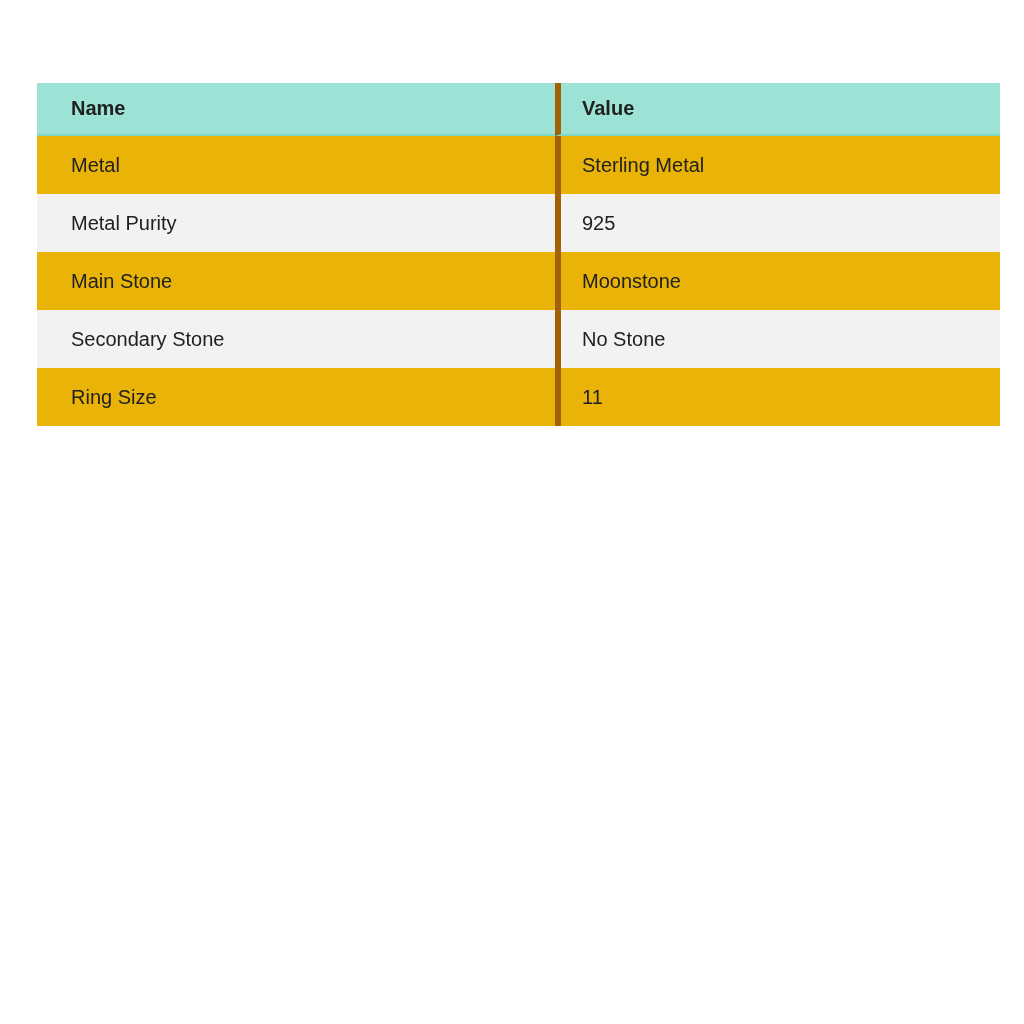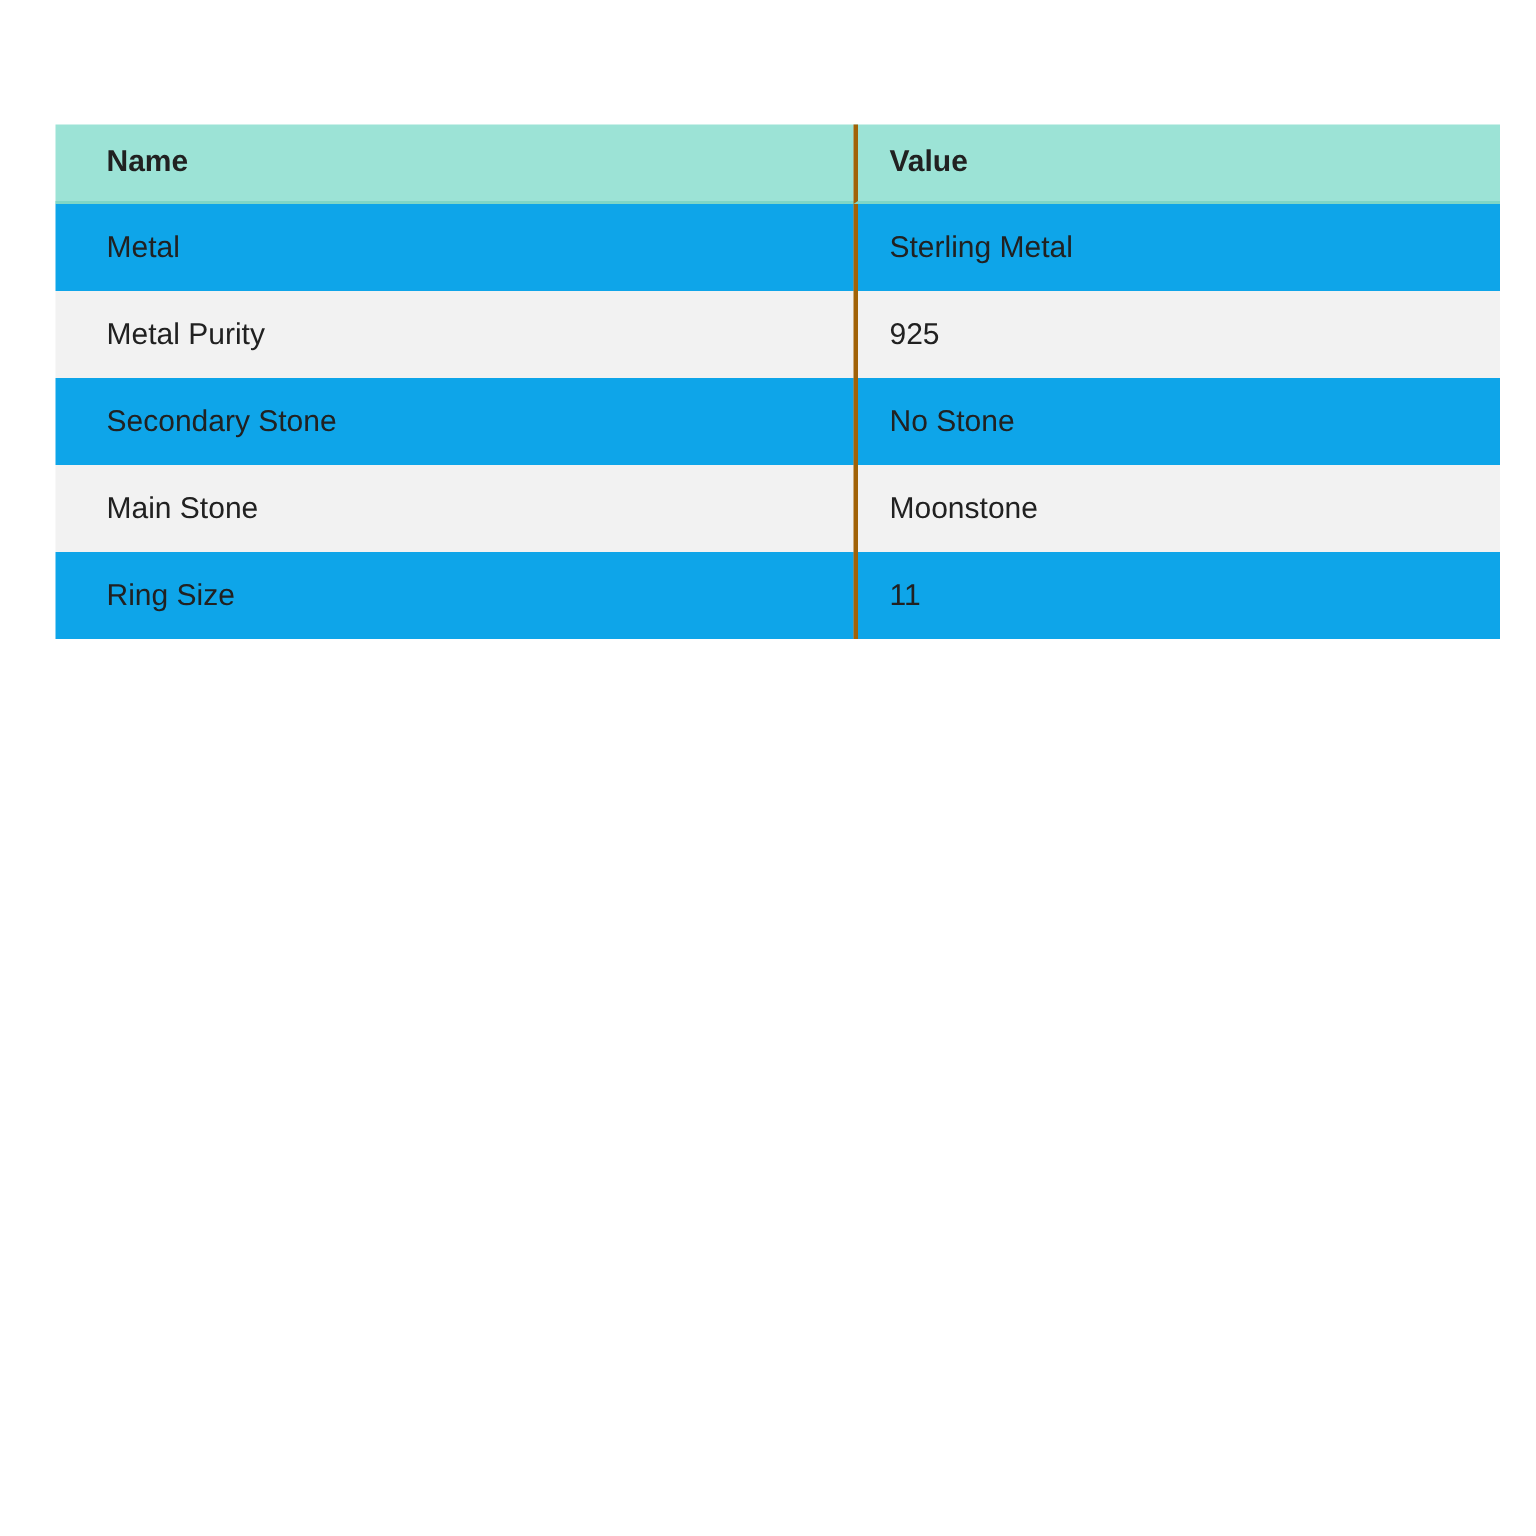--- a/index.html
+++ b/index.html
@@ -35,29 +35,29 @@
   }
   .attr-table th {
     background: #9ce3d6;
     height: 51px;
     font-weight: 600;
     border-bottom: 2px solid #7fd7c6;
   }
   .attr-table td {
     height: 58px;
     font-weight: 400;
-    background: #0ea5e9;
+    background: #eab308;
   }
   .attr-table .name-col {
     width: 482px;
-    padding: 0 16px 0 34px;
+    padding: 0 2px 0 34px;
   }
   .attr-table .value-col {
     padding: 0 10px 0 21px;
-    border-left: 3px solid #a16207;
+    border-left: 6px solid #a16207;
   }
   .attr-table tbody tr:nth-child(even) td {
     background: #f2f2f2;
   }
 </style>
 </head>
 <body>
 
 <div class="page">
   <table class="attr-table">
@@ -70,26 +70,26 @@
     <tbody>
       <tr>
         <td class="name-col">Metal</td>
         <td class="value-col">Sterling Metal</td>
       </tr>
       <tr>
         <td class="name-col">Metal Purity</td>
         <td class="value-col">925</td>
       </tr>
       <tr>
+        <td class="name-col">Main Stone</td>
+        <td class="value-col">Moonstone</td>
+      </tr>
+      <tr>
         <td class="name-col">Secondary Stone</td>
         <td class="value-col">No Stone</td>
-      </tr>
-      <tr>
-        <td class="name-col">Main Stone</td>
-        <td class="value-col">Moonstone</td>
       </tr>
       <tr>
         <td class="name-col">Ring Size</td>
         <td class="value-col">11</td>
       </tr>
     </tbody>
   </table>
 </div>
 
 </body></html>

